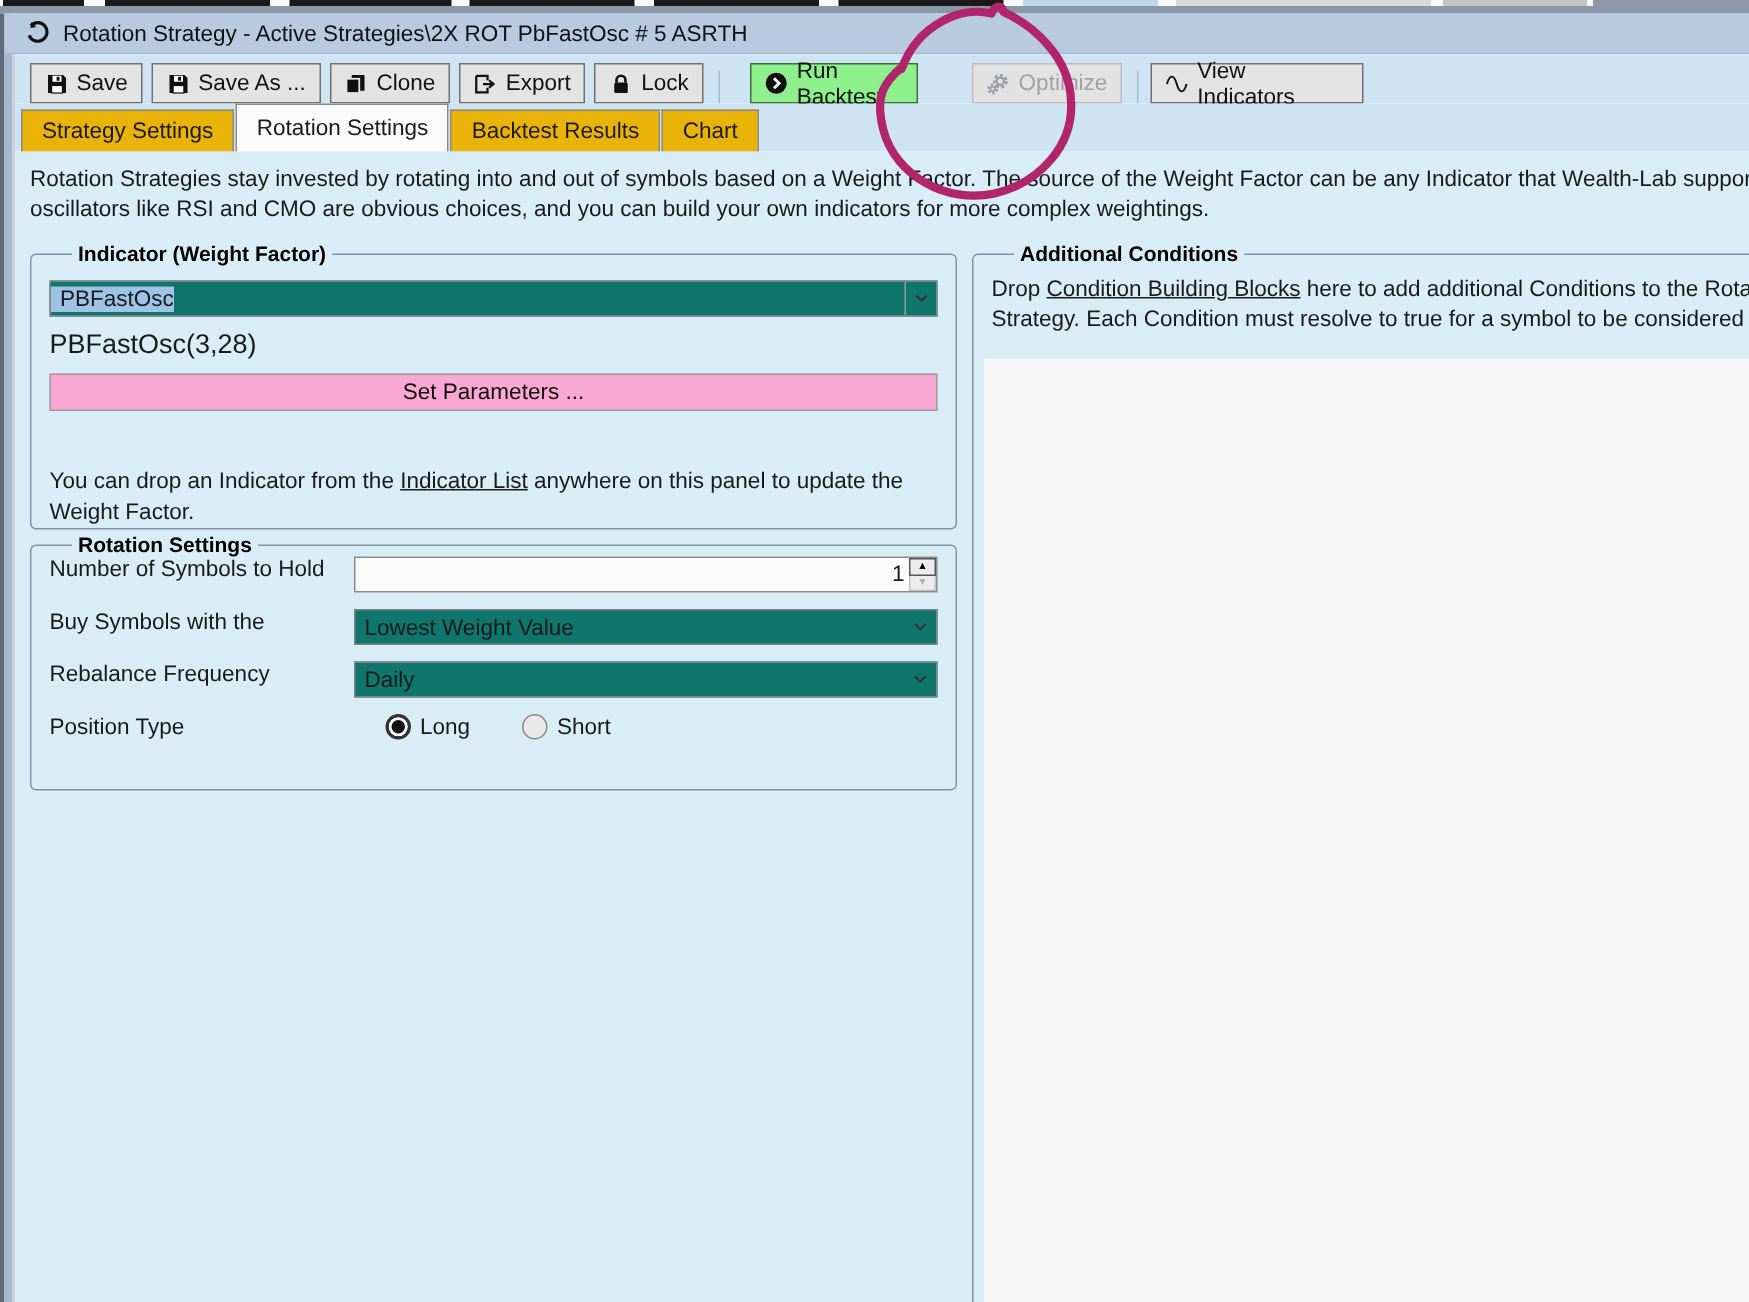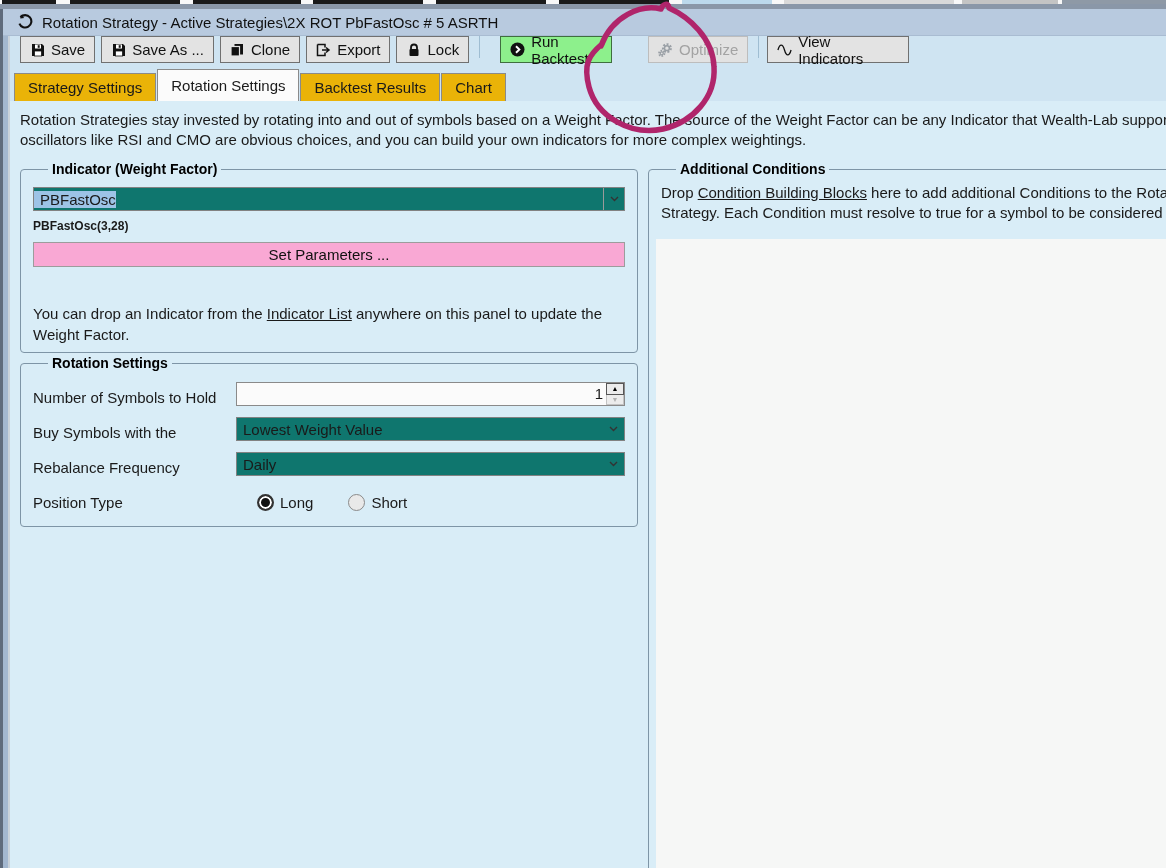--- a/index.html
+++ b/index.html
@@ -25,21 +25,21 @@
   .titlebar {
     position:absolute; left:3px; top:9px; right:0; height:27px;
     background:#b8cadf; display:flex; align-items:center; padding-left:14px; gap:8px;
     border-bottom:1px solid #a9bcd2;
   }
   .titlebar .t-icon { width:17px; height:17px; display:inline-flex; }
   .titlebar .t-text { font-size:15px; color:#111; white-space:nowrap; }
 
   .toolbar {
     position:absolute; left:10px; top:36px; right:0; height:33px;
-    background:#cfe4f2; display:flex; align-items:flex-start; padding-left:10px;
+    background:#cfe4f2; display:flex; align-items:flex-end; padding-left:10px;
   }
   .btn {
     height:27px; background:#e3e3e3; border:1px solid #707070;
     display:inline-flex; align-items:center; justify-content:center; gap:6px;
     font-size:15px; color:#111; margin-right:6px; padding:0 9px; cursor:default;
   }
   .btn .ic { display:inline-flex; width:15px; height:15px; align-items:center; justify-content:center; }
   .btn-run { background:#8df08c; border:1px solid #3f6e3f; margin-left:12px; width:112px; }
   .btn-optimize { background:#e2e2e2; border:1px solid #bdbdbd; color:#a3a3a3; margin-left:30px; width:100px; }
   .btn-view { width:142px; }
@@ -81,29 +81,29 @@
   }
   .combo .combo-text { padding-left:6px; font-size:15px; white-space:nowrap; }
   .combo .combo-text.hl { background:#9dc3e6; }
   .combo .combo-btn {
     position:absolute; right:0; top:0; bottom:0; width:21px;
     border-left:1px solid #9a9a9a; display:flex; align-items:center; justify-content:center;
   }
   .combo.flat .combo-btn { border-left:none; }
 
   #indicator-combo { margin-top:10px; }
-  .formula { margin-top:8px; font-size:12px;font-weight:bold; }
+  .formula { margin-top:8px; font-size:18px; }
   .wide-btn {
     margin-top:9px; width:100%; height:25px; background:#f9a8d4; border:1px solid #9c9c9c;
     display:flex; align-items:center; justify-content:center; font-size:15px; color:#111; cursor:default;
   }
   .hint { margin-top:36px; font-size:15px; line-height:21px; }
   .hint a, .cond-line a { color:inherit; text-decoration:underline; cursor:pointer; }
 
-  .form-row { display:flex; align-items:flex-end; height:35px; }
+  .form-row { display:flex; align-items:flex-start; height:35px; }
   .form-row .lbl { width:203px; font-size:15px; flex:none; }
   .form-row .ctl { flex:1; }
 
   .spinner { height:24px; background:#fbfbfb; border:1px solid #8a8a8a; display:flex; }
   .spinner .sp-val { flex:1; text-align:right; font-size:15px; line-height:22px; padding-right:3px; }
   .spinner .sp-btns { width:18px; display:flex; flex-direction:column; }
   .spinner .sp-up {
     flex:1; background:#ececec; border:1px solid #565656; display:flex;
     align-items:center; justify-content:center; font-size:7px; color:#000;
   }

